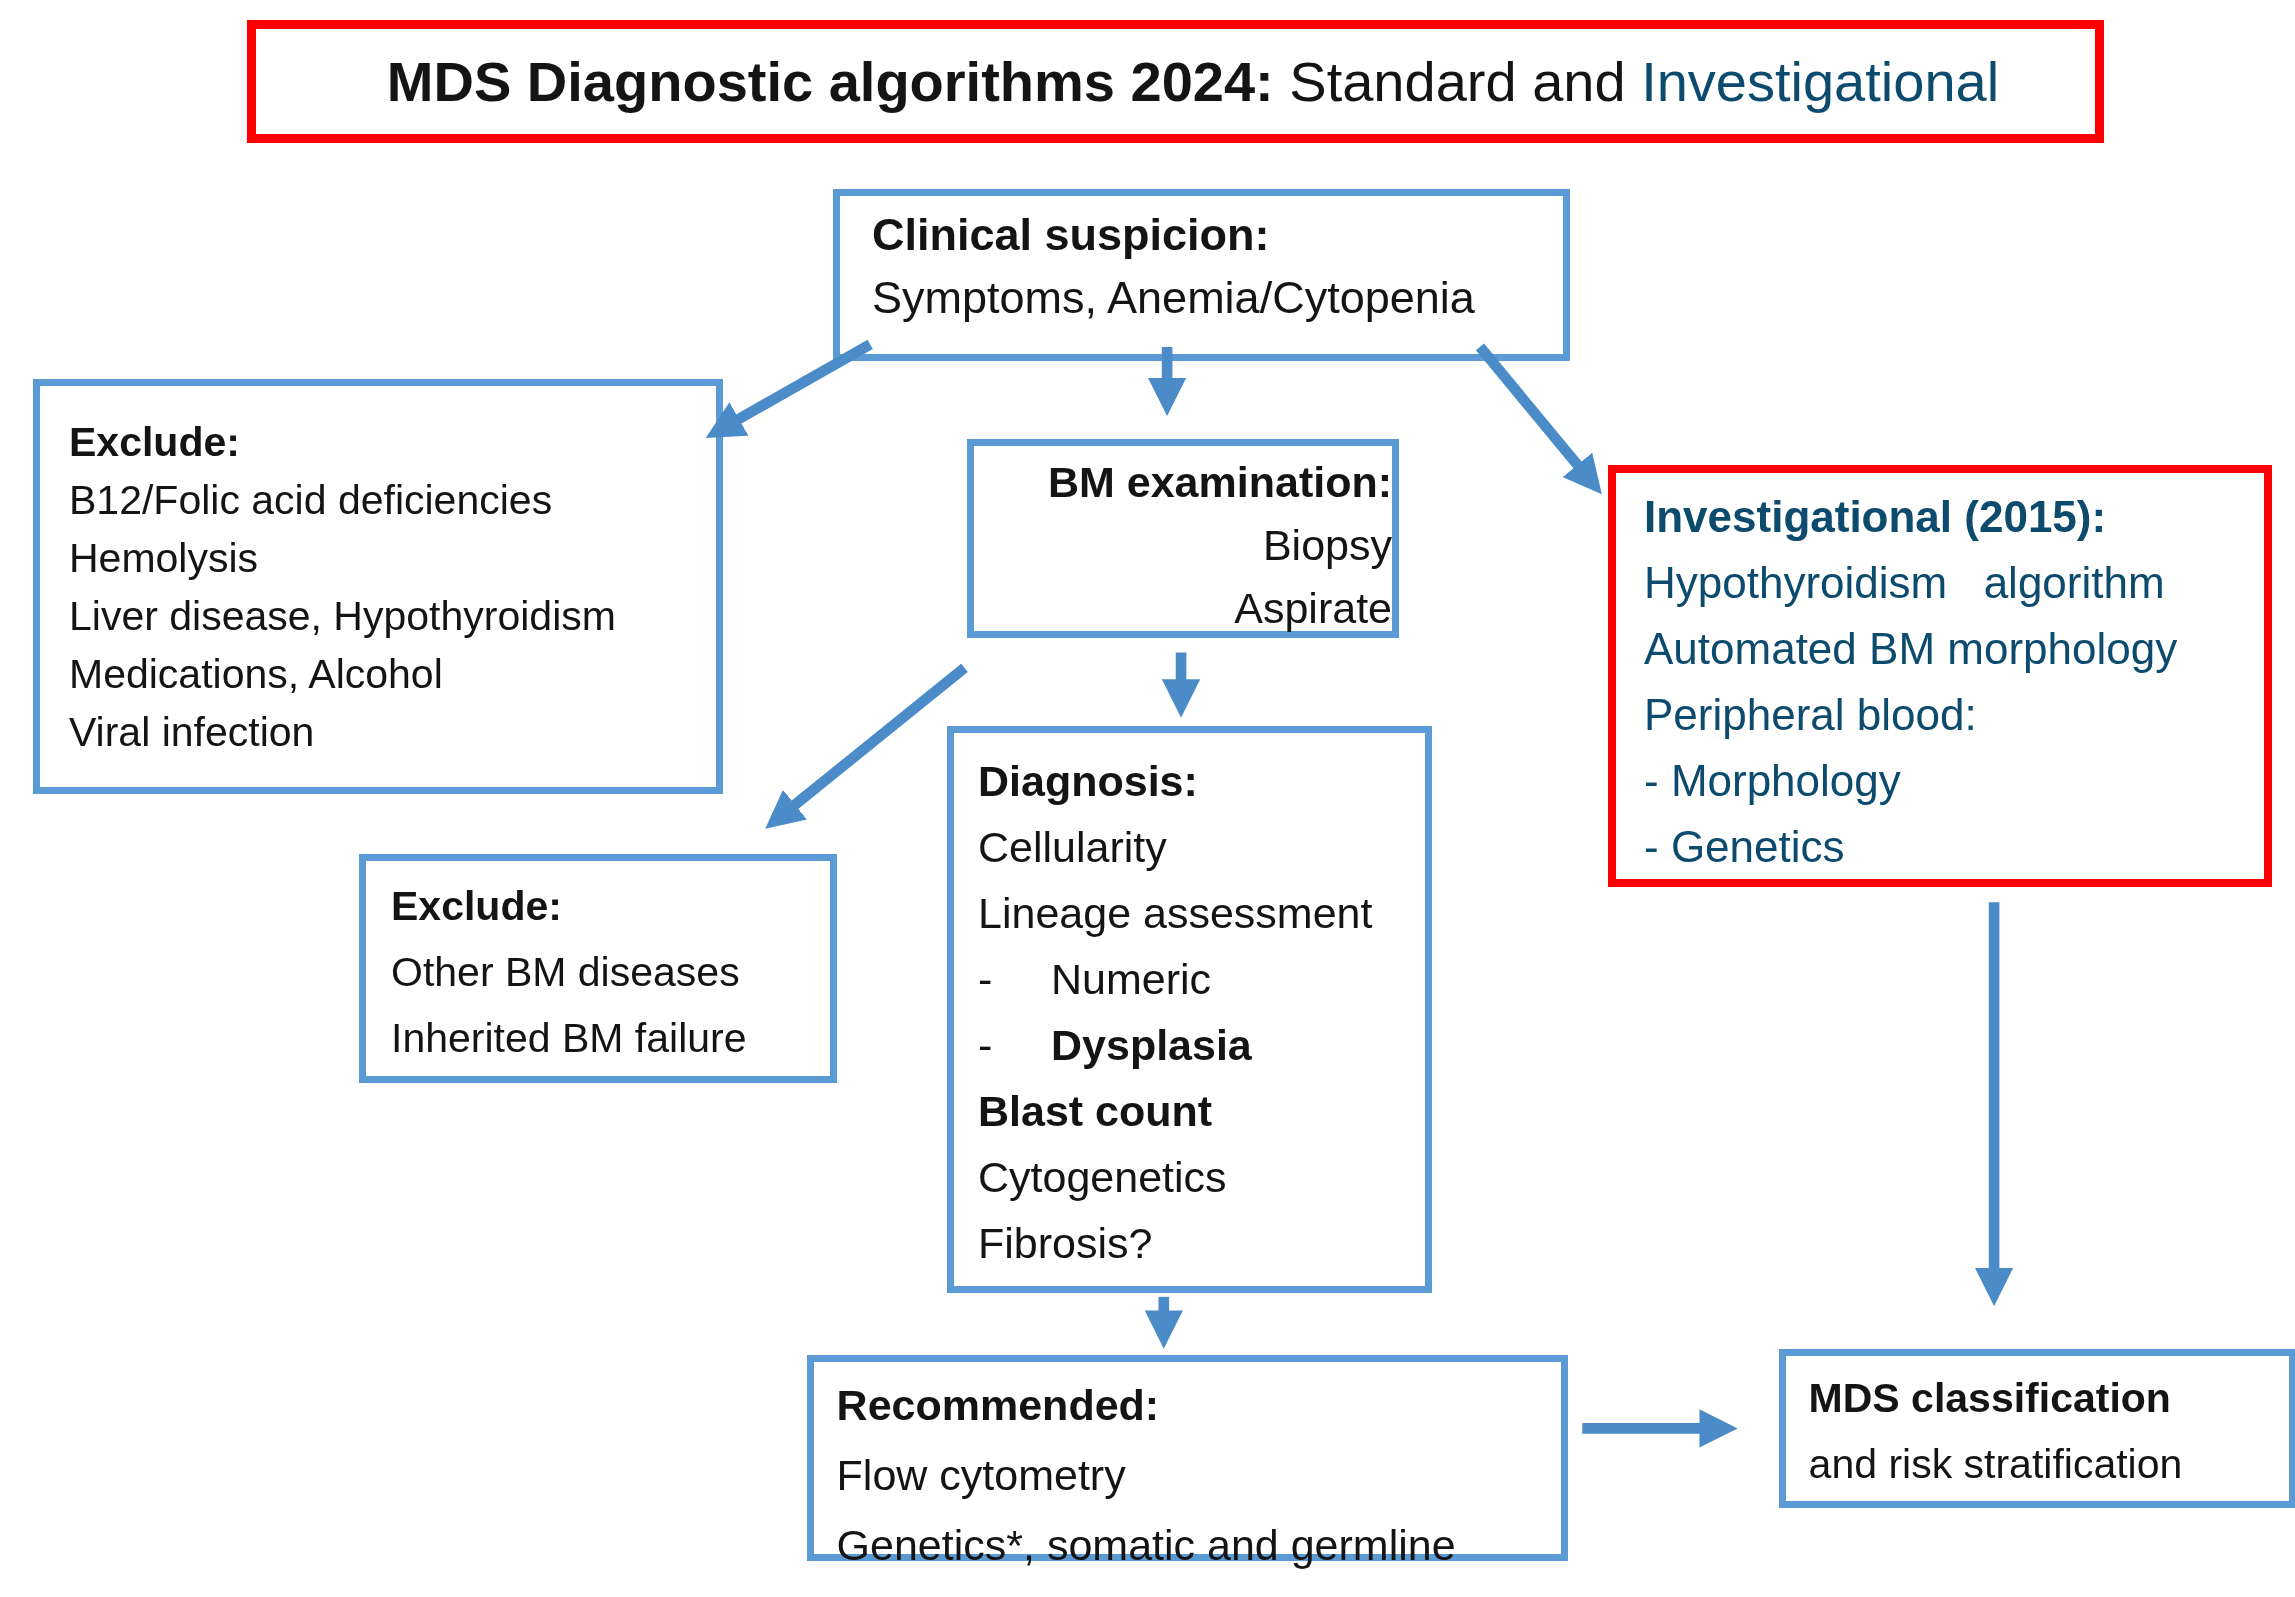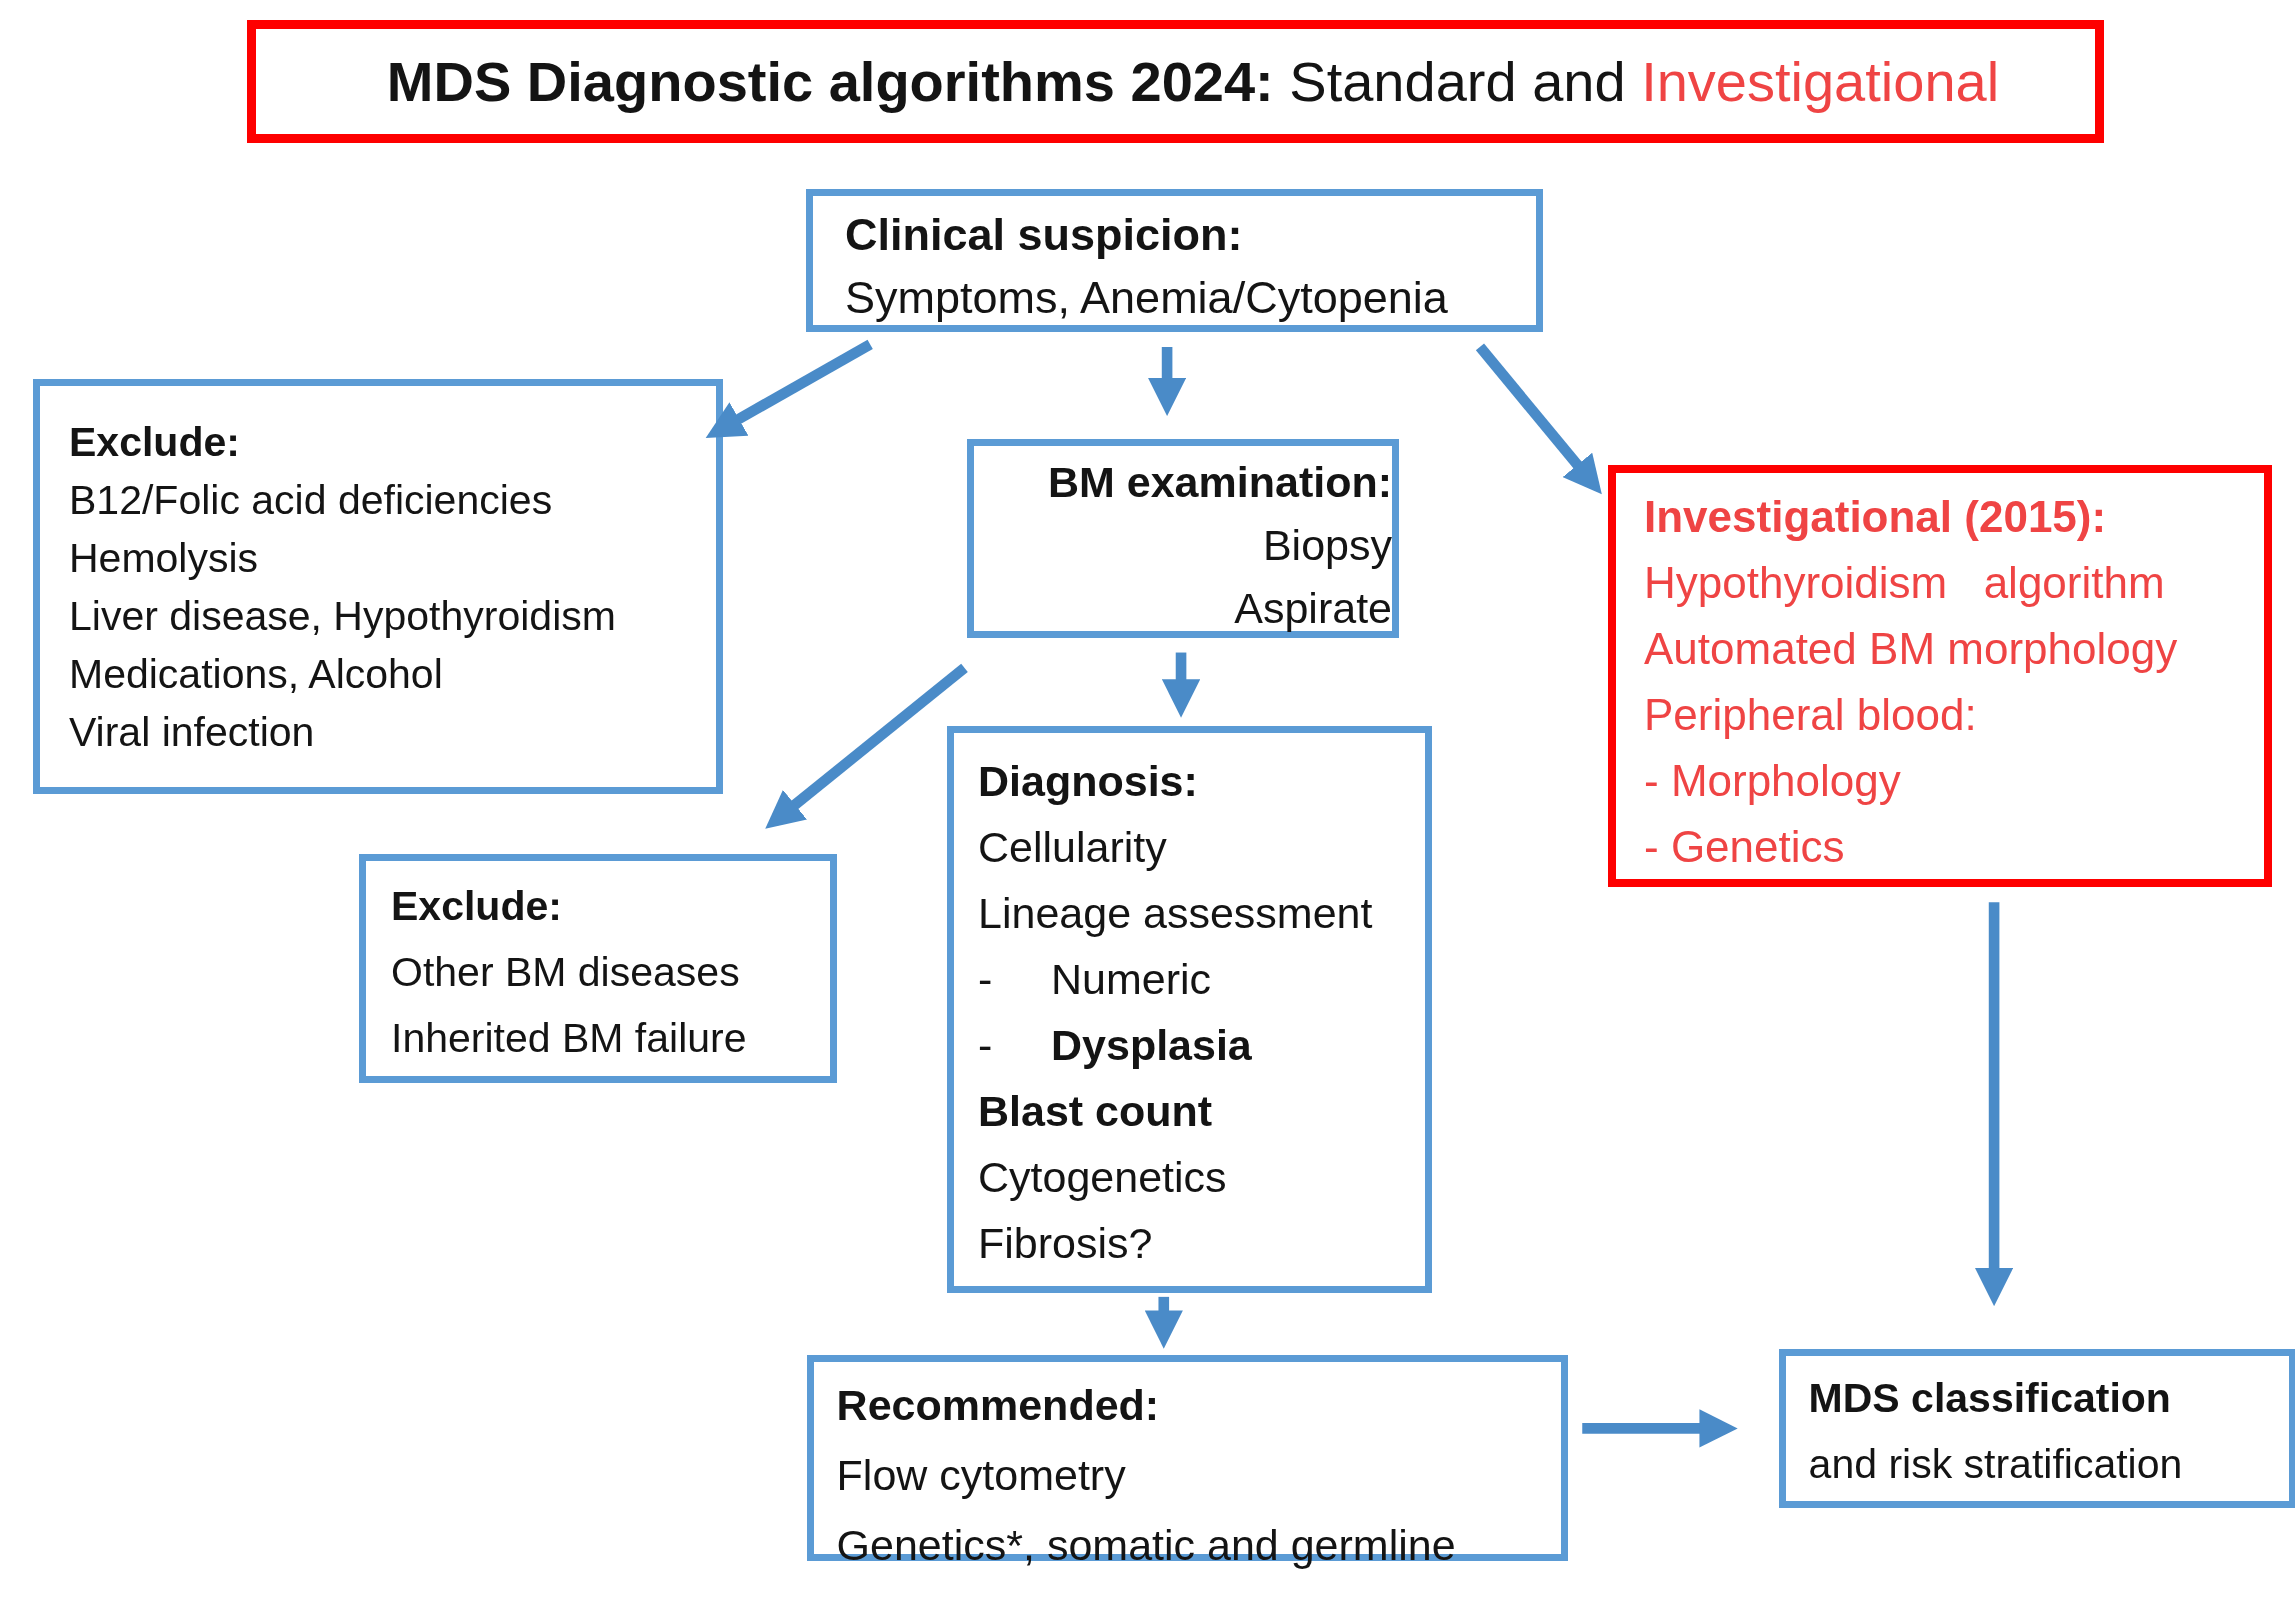--- a/index.html
+++ b/index.html
@@ -2,29 +2,29 @@
 <html style="font-size:10.6px"><head>
 <meta charset="utf-8">
 <style>
   html,body{margin:0;padding:0;background:#ffffff;}
   body{width:2295px;height:1598px;position:relative;font-family:"Liberation Sans",sans-serif;color:#141414;}
   .canvas{position:absolute;inset:0;}
   .box{position:absolute;box-sizing:border-box;background:#ffffff;}
   .blue{border:7.3px solid #5b9bd5;}
   .red-border{border:8.6px solid #fe0000;}
   .b{font-weight:bold;}
-  .red-text{color:#ef4444;}
+  .red-text{color:#0c4a6e;}
   .line{white-space:nowrap;}
 
   
   .title-box{left:247px;top:20px;width:1857px;height:123px;border:9.3px solid #fe0000;
     display:flex;align-items:center;justify-content:center;font-size:56px;white-space:nowrap;padding-left:35px;}
 
   
-  .clinical{left:806px;top:189px;width:737px;height:143px;padding:6.6px 0 0 32px;
+  .clinical{left:833px;top:189px;width:737px;height:172px;padding:6.6px 0 0 32px;
     font-size:45px;line-height:63px;}
 
   
   .exclude1{left:33px;top:379px;width:690px;height:415px;padding:26.6px 0 0 29px;
     font-size:41px;line-height:58px;}
 
   
   .bm{left:967px;top:439px;width:432px;height:199px;padding:5.3px 0 0 31px;
     font-size:43px;line-height:63px;text-align:right;}
 

